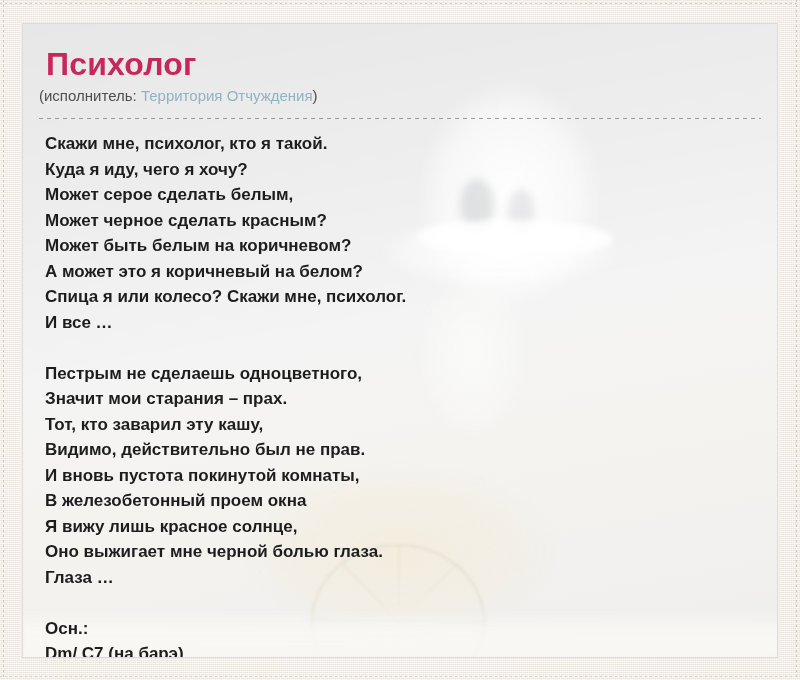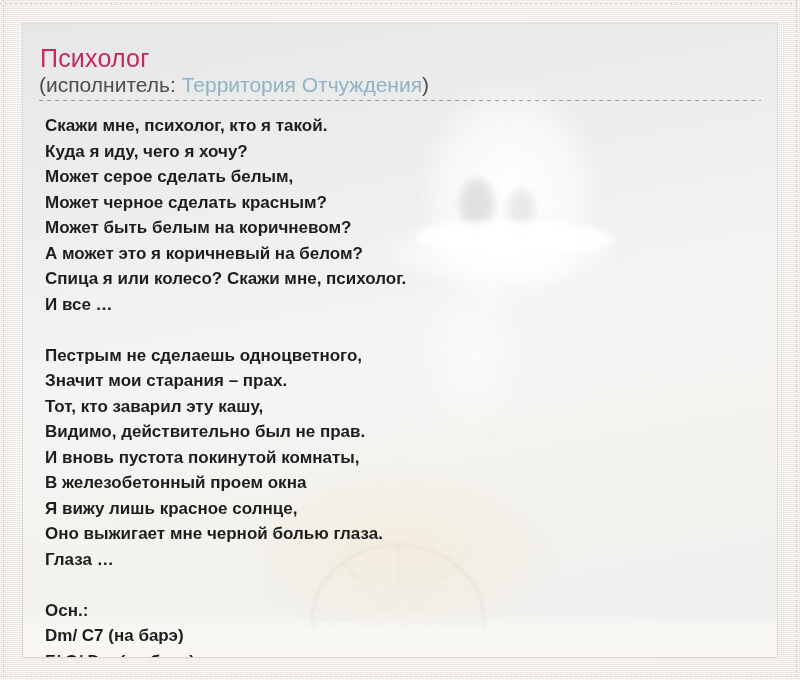--- a/index.html
+++ b/index.html
@@ -148,33 +148,33 @@
   }
 
   
   #song-body {
     position: relative;
     z-index: 5;
     padding: 18px 0 0 16px;
   }
 
   #song-title {
-    font-size: 25px;
+    font-size: 32px;
     line-height: 30px;
     color: #c5295c;
-    font-weight: normal;
-    margin: 1px;
+    font-weight: bold;
+    margin: 7px;
     letter-spacing: 0.2px;
   }
 
   #artist-line {
-    font-size: 21px;
+    font-size: 15px;
     line-height: 20px;
     color: #4d4d4d;
-    margin: 2px 0 5px 0;
+    margin: 2px 0 12px 0;
     white-space: nowrap;
   }
   #artist-link {
     color: #8fb3c4;
     text-decoration: none;
     cursor: pointer;
   }
 
   #header-divider {
     margin: 3px 16px 0 0;

